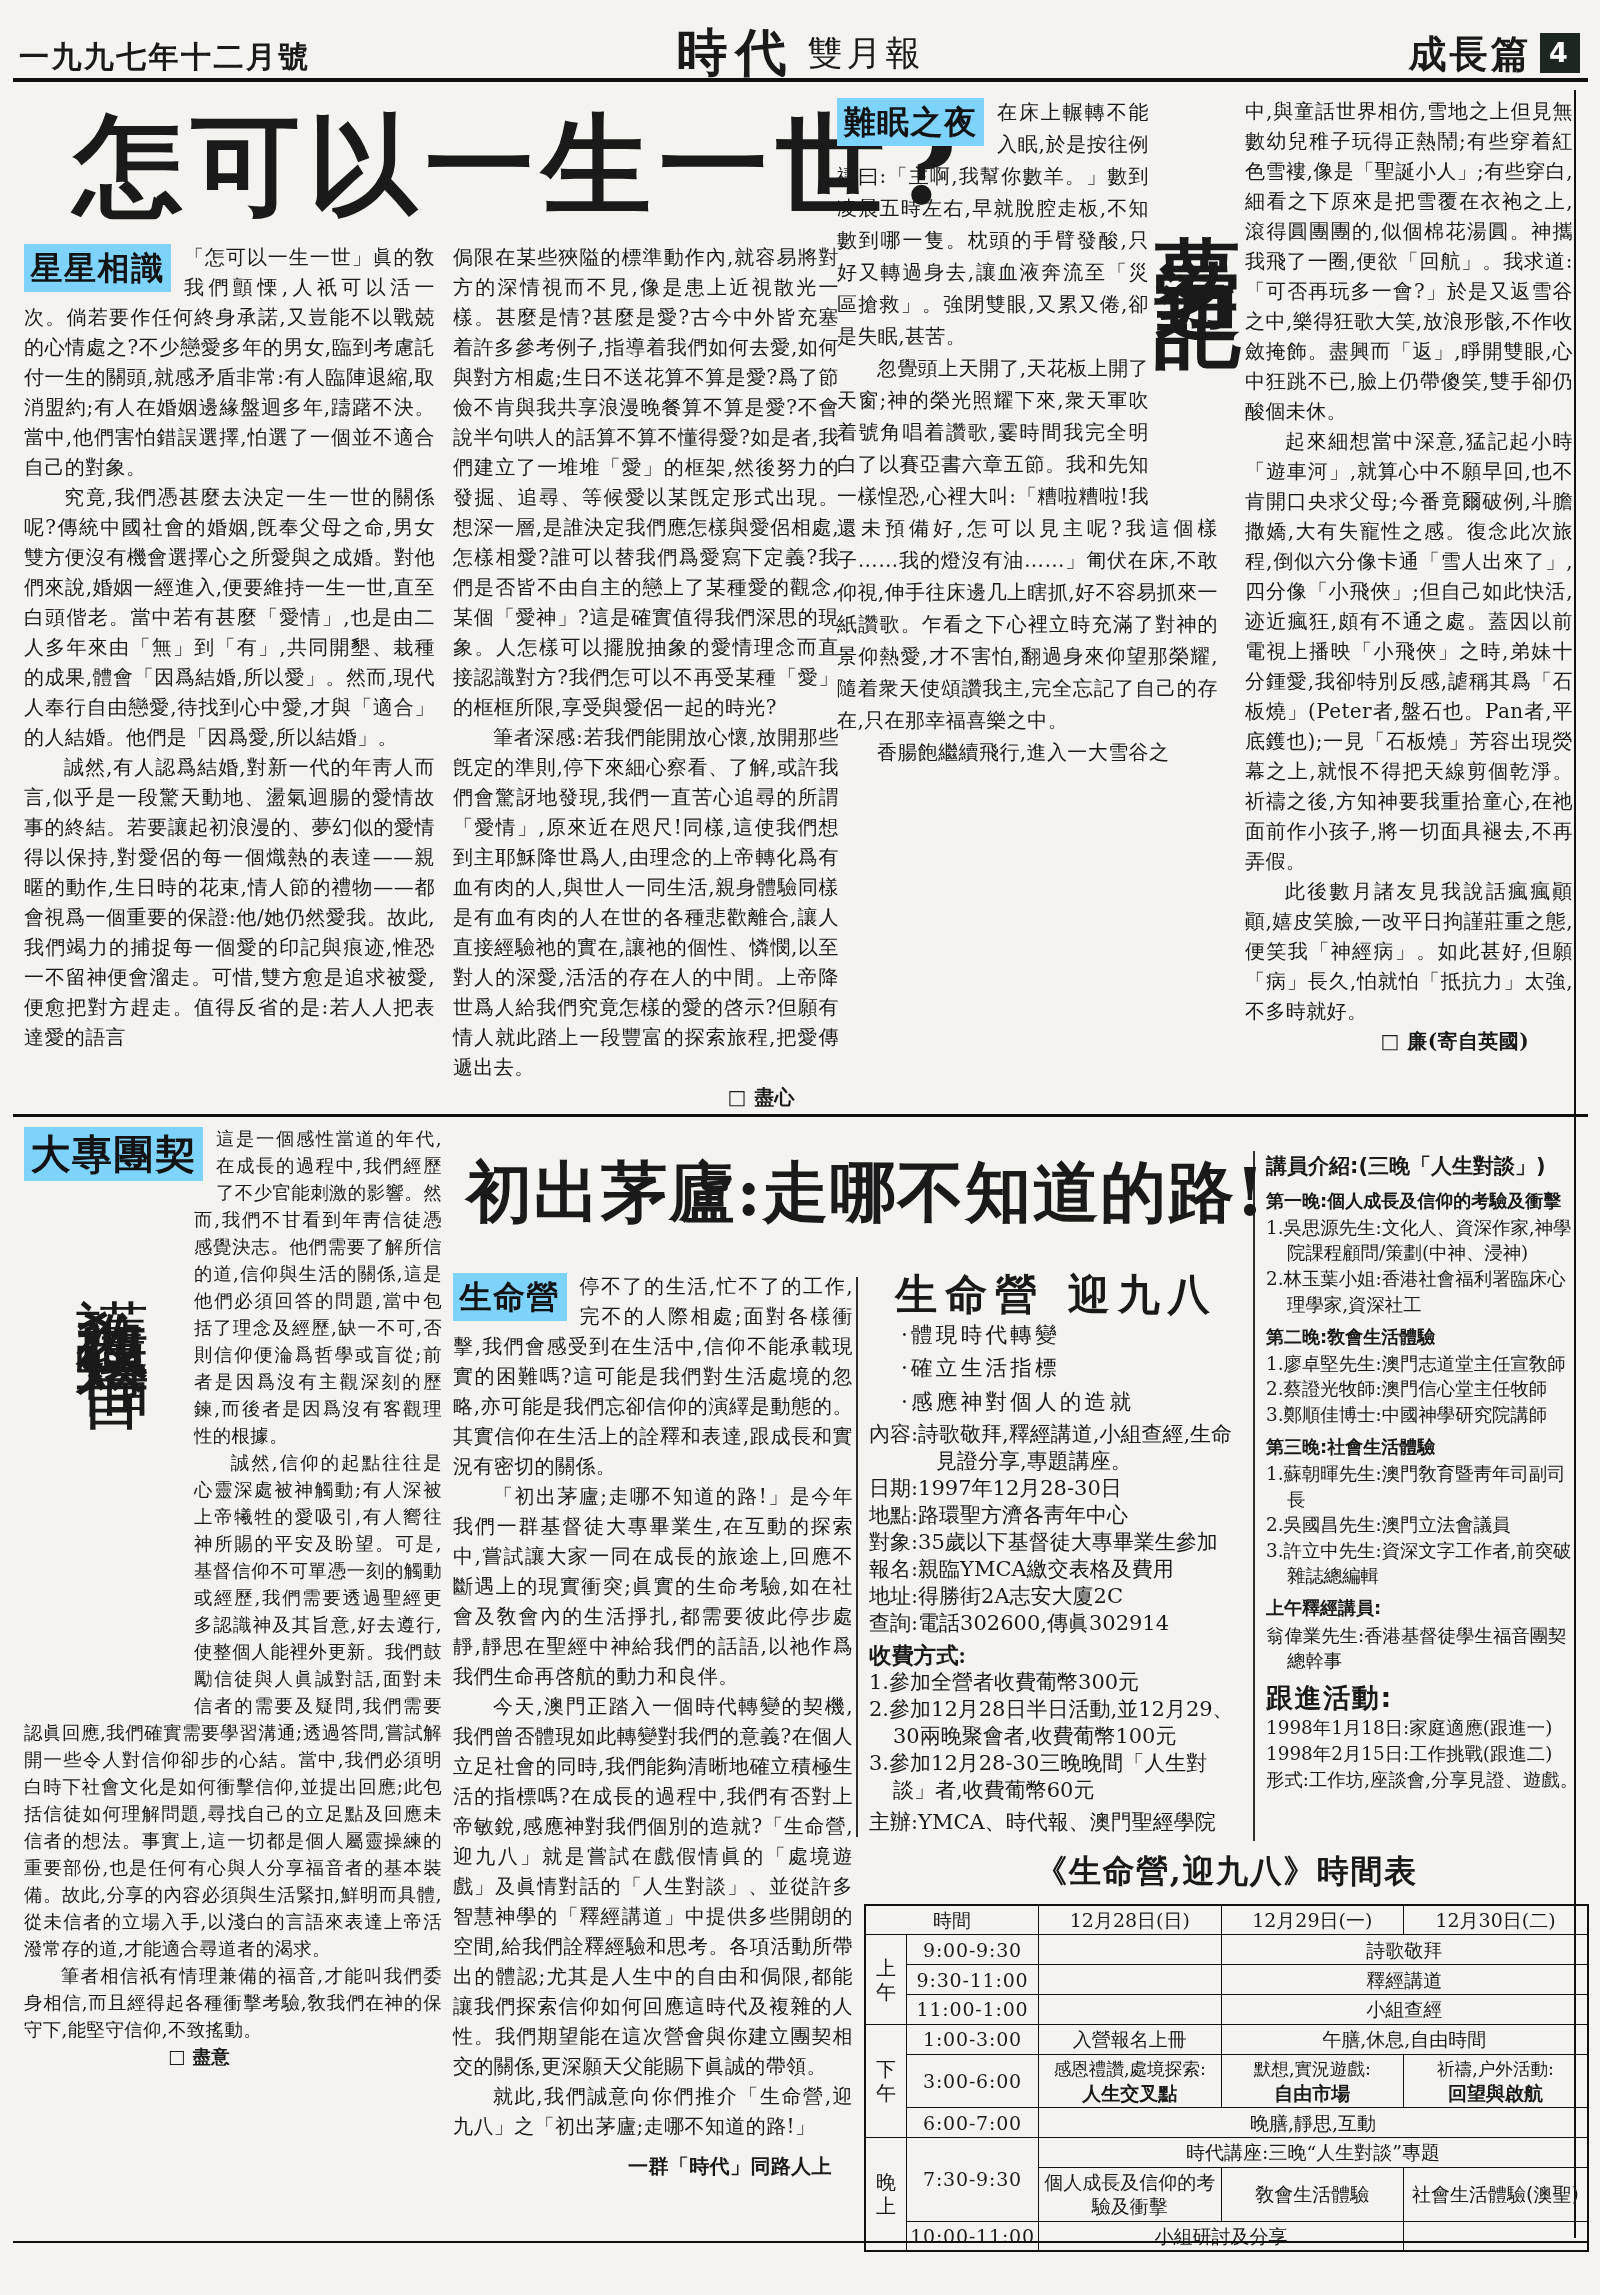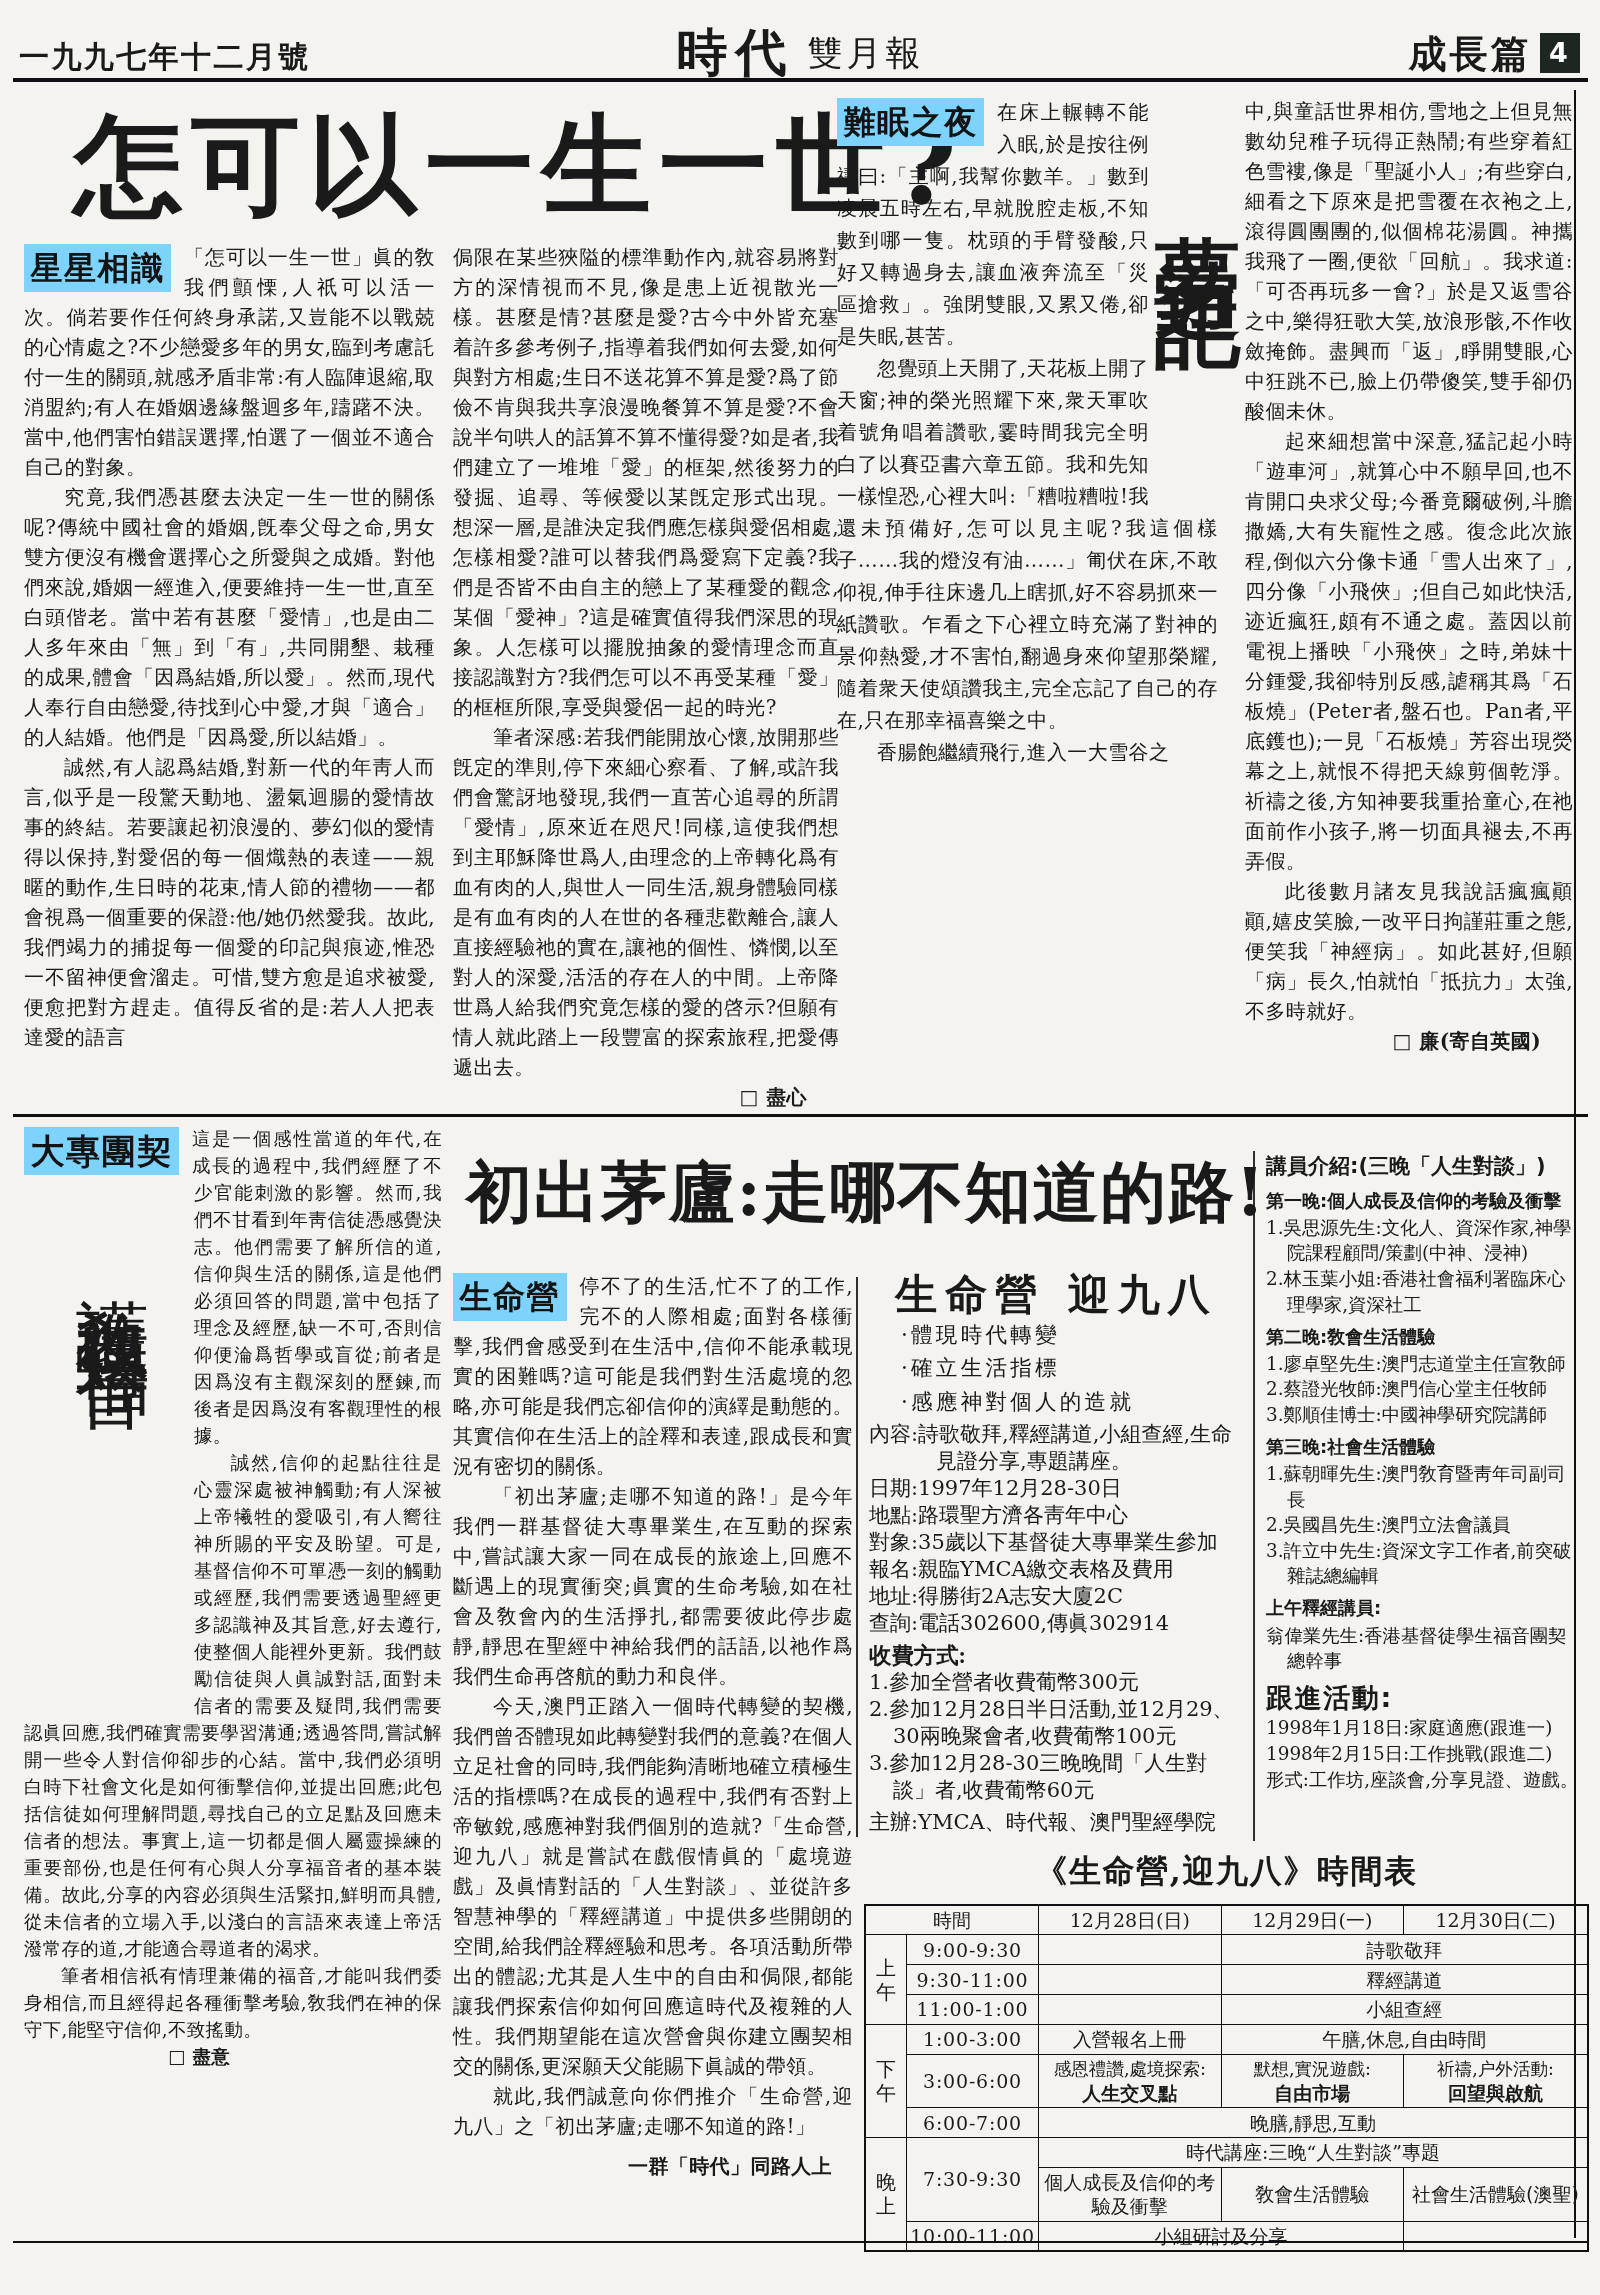--- a/index.html
+++ b/index.html
@@ -17,21 +17,21 @@
            font-family:"DejaVu Sans","Liberation Sans",sans-serif;}
   .hrule{position:absolute;left:12.8px;top:78px;width:1575px;height:4px;background:#101010;}
 
   
   .col{position:absolute;text-align:justify;letter-spacing:0.4px;}
   .col p{margin:0;}
   .ind{text-indent:2em;}
   .tag{float:left;background:#7dd3fc;color:#131313;font-family:"DejaVu Sans","Liberation Sans",sans-serif;
        font-weight:bold;text-align:center;padding:8px 6.4px;margin:1.6px 12.8px 6.4px 0;font-size:32px;
        letter-spacing:1.6px;line-height:1;}
-  .byline-r{text-align:right;padding-right:32px;font-weight:bold;}
+  .byline-r{text-align:right;padding-right:44px;font-weight:bold;}
   .byline-l{padding-left:144px;font-weight:bold;}
 
   
   .a1-title{position:absolute;left:74px;top:93px;margin:0;font-size:109px;font-weight:bold;letter-spacing:8px;}
   .c1{left:24px;top:242px;width:411px;font-size:20px;line-height:30px;}
   .c2{left:453px;top:242px;width:386px;font-size:20px;line-height:30px;}
   .c3{left:837px;top:96px;width:381px;font-size:20px;line-height:32px;}
   .c3 .sp-r{float:right;width:69px;height:416px;}
   .c4{left:1245px;top:96px;width:328px;font-size:20px;line-height:30px;}
 
@@ -42,21 +42,21 @@
   
   .divider{position:absolute;left:12.8px;top:1114px;width:1575px;height:3.2px;background:#101010;}
   .vr-right{position:absolute;left:1574px;top:90px;width:2.4px;height:2148px;background:#101010;}
   .vr-m1{position:absolute;left:856px;top:1277px;width:1.6px;height:560px;background:#2e2e2e;}
   .vr-m2{position:absolute;left:1253px;top:1151px;width:1.6px;height:690px;background:#2e2e2e;}
   .footrule{position:absolute;left:12.8px;top:2241px;width:1575px;height:2.4px;background:#101010;}
   .footer{position:absolute;left:0;right:0;top:2254px;text-align:center;font-size:23px;letter-spacing:0.8px;}
 
   
   .cbl{left:24px;top:1125px;width:418px;font-size:18.4px;line-height:27px;}
-  .cbl .tag{font-size:34px;padding:7.2px 6.4px;}
+  .cbl .tag{font-size:40px;padding:7.2px 6.4px;}
   .cbl .sp-l{float:left;clear:left;width:170px;height:512px;}
 
   
   .camp-title{position:absolute;left:466px;top:1148px;margin:0;font-size:66px;font-weight:bold;letter-spacing:1.6px;}
   .cc{left:453px;top:1271px;width:400px;font-size:20px;line-height:30px;}
   .signoff{text-align:right;padding-right:21px;margin-top:9.6px !important;font-weight:bold;}
 
   
   .campinfo{position:absolute;left:869px;top:1281px;width:375px;font-size:21px;line-height:27px;}
   .ci-title{font-size:42px;font-weight:bold;letter-spacing:8px;text-align:center;margin:0 0 12.8px 0;}

